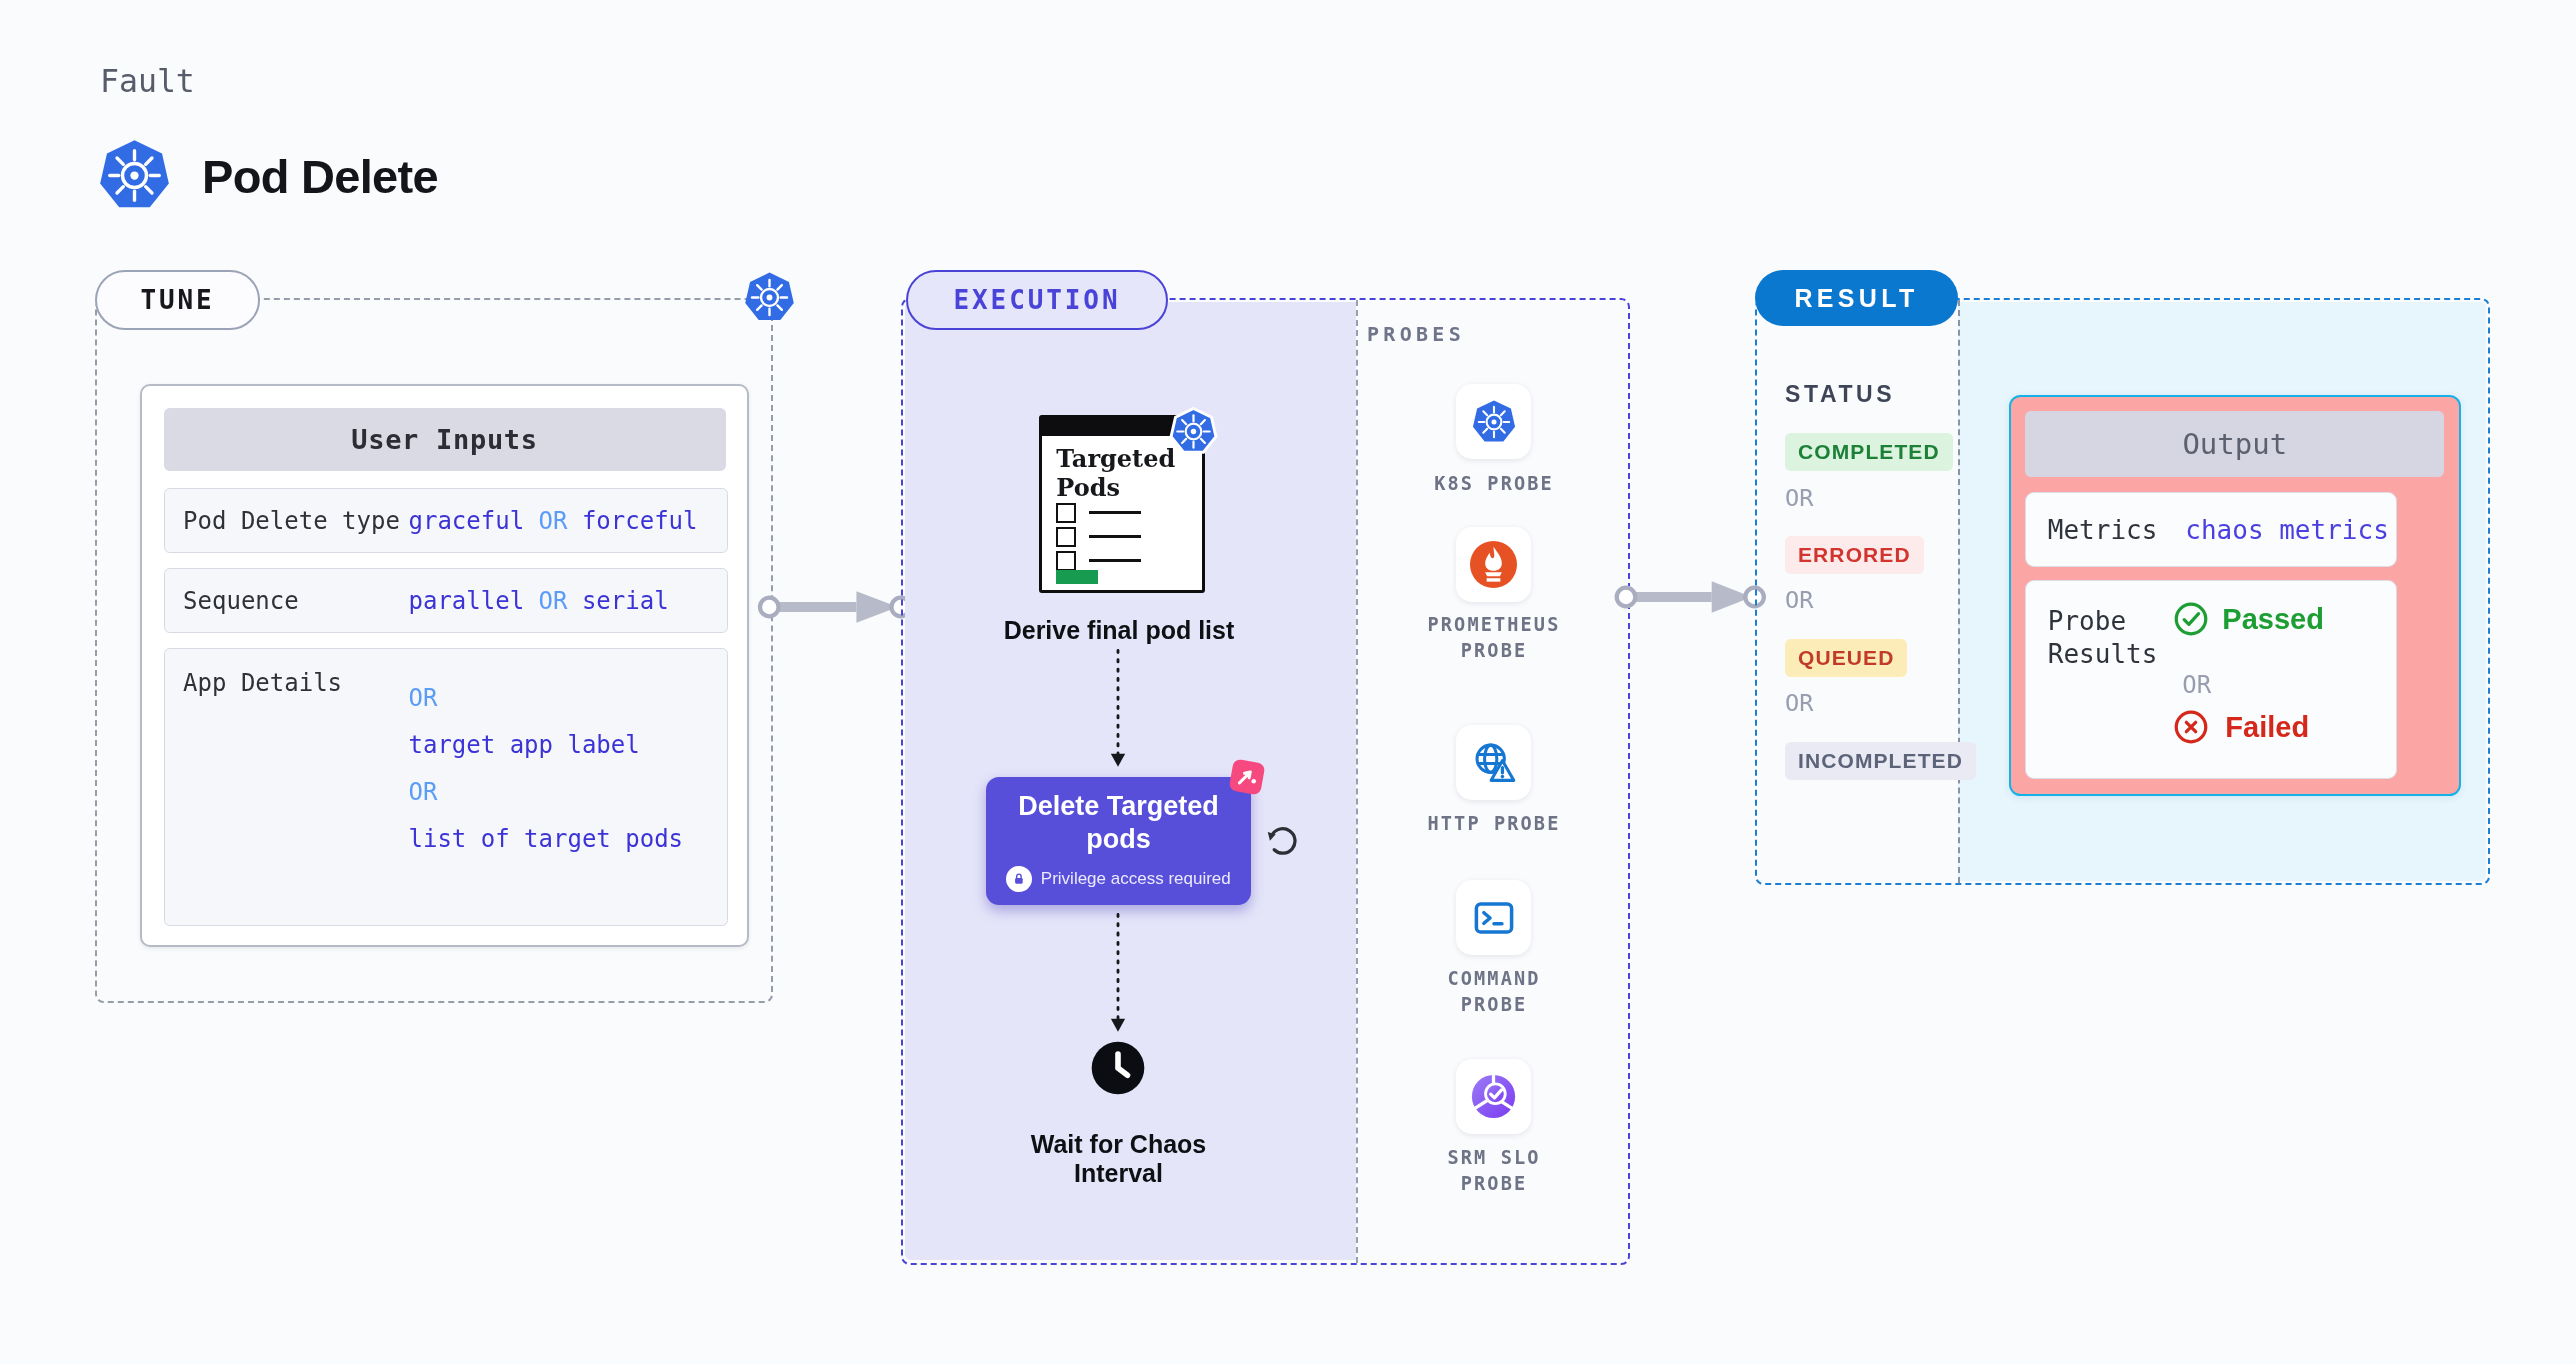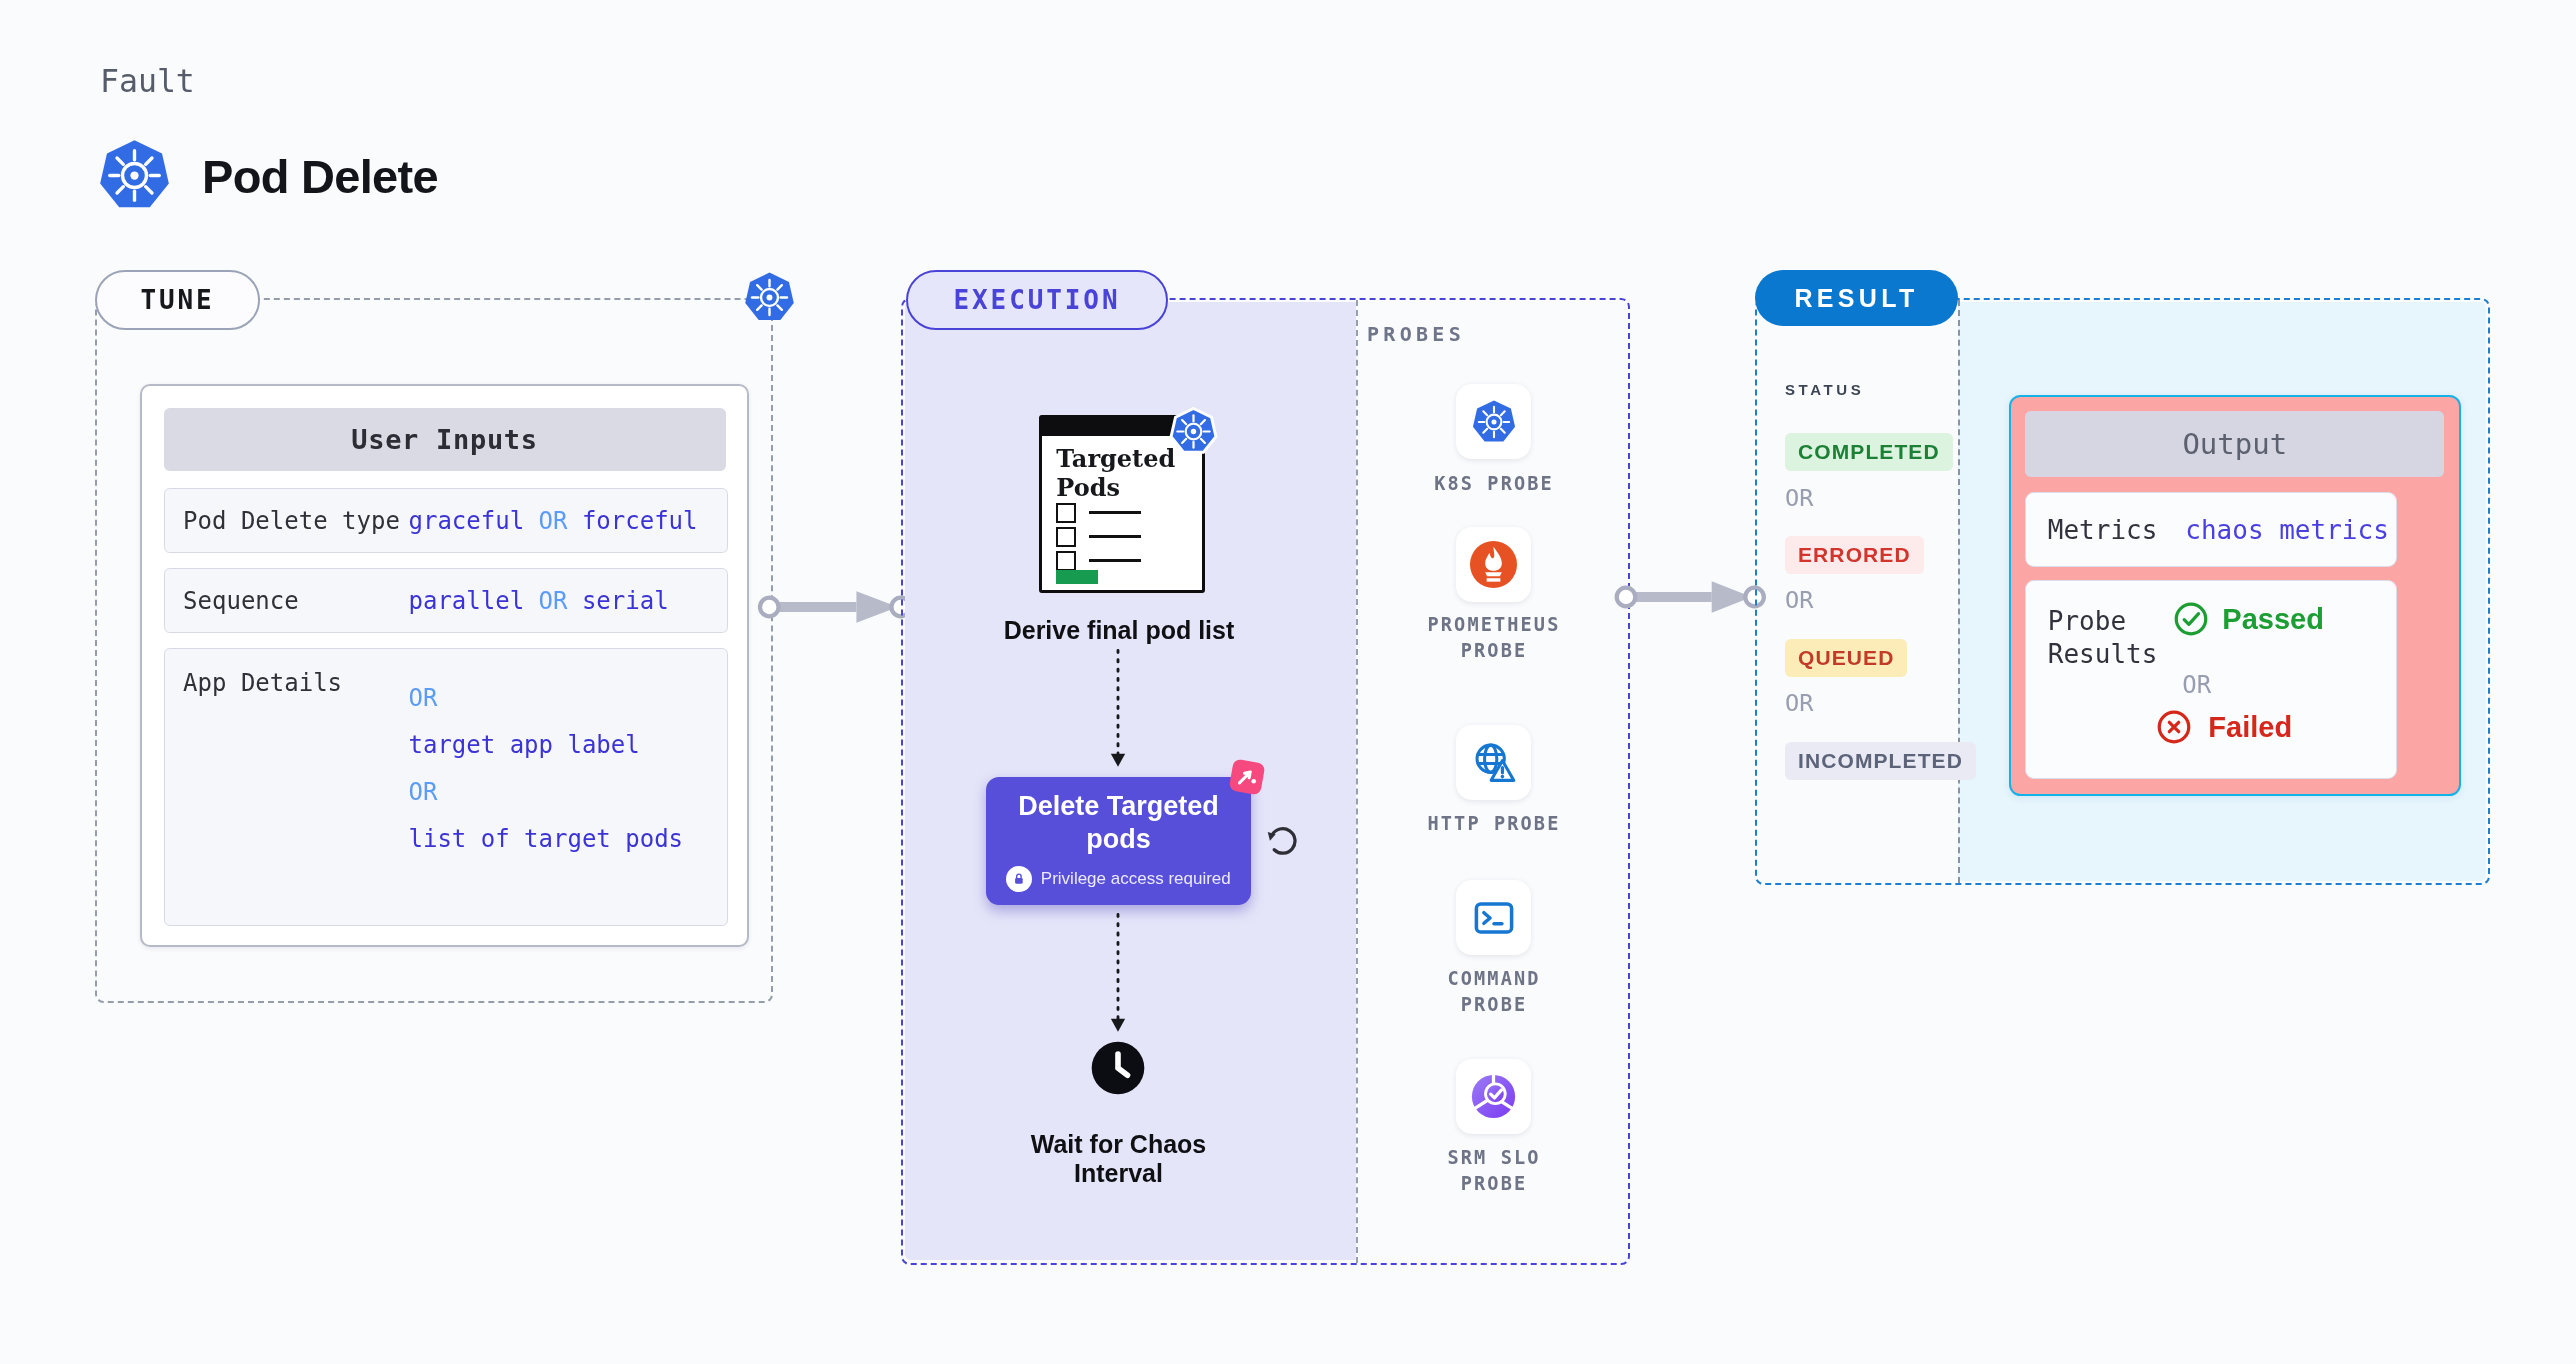--- a/index.html
+++ b/index.html
@@ -85,21 +85,21 @@
   .probe-label{left:1415px;width:158px;text-align:center;font-size:18.6px;font-weight:600;color:#6e7486;
                letter-spacing:2.1px;line-height:26px;}
 
   
   .result-box{left:1755px;top:298px;width:731px;height:583px;border:2.1px dashed #1d7fd3;}
   .result-fill{position:absolute;left:201px;top:2.1px;right:2.1px;bottom:2.1px;background:#e7f5fc;
                border-radius:0 5.7px 5.7px 0;}
   .result-sep{position:absolute;left:201px;top:0;height:100%;border-left:2.1px dashed #8b93a3;}
   .result-pill{left:1755px;top:270px;width:203px;height:56px;background:#0b78cf;font-size:25px;
                color:#ffffff;letter-spacing:4.3px;}
-  .status-title{left:1785px;top:381px;font-size:15px;font-weight:bold;color:#3d4557;letter-spacing:3.6px;}
+  .status-title{left:1785px;top:381px;font-size:23px;font-weight:bold;color:#3d4557;letter-spacing:3.6px;}
   .badge{position:absolute;left:1785px;display:inline-block;padding:7.2px 13px;border-radius:5.7px;
          font-size:21px;font-weight:bold;letter-spacing:1.1px;}
   .b-completed{top:433px;background:#dcf3df;color:#1d8037;}
   .b-errored{top:536px;background:#fdeaea;color:#d2342e;}
   .b-queued{top:639px;background:#fcecb8;color:#c13b28;}
   .b-incompleted{top:742px;background:#e9eaf3;color:#5d6479;}
   .status-or{position:absolute;left:1785px;font-size:23.6px;color:#989daf;}
   .or1{top:484px;} .or2{top:586px;} .or3{top:689px;}
 
   .output-box{left:2009px;top:395px;width:448px;height:397px;background:#fca5a5;border:2.9px solid #15b2e8;
@@ -108,21 +108,21 @@
                  border-radius:5.7px;display:flex;align-items:center;justify-content:center;
                  font-size:29px;color:#5c606f;}
   .output-row{position:absolute;left:14.3px;width:372px;background:#fbfcfe;border:1.4px solid #dbdee8;
               border-radius:9px;box-sizing:border-box;}
   .metrics-row{top:95px;height:75px;}
   .probe-row{top:183px;height:199px;}
   .orow-label{position:absolute;left:21.5px;font-size:26px;color:#30333c;line-height:33px;}
   .metrics-value{position:absolute;left:159px;top:50%;transform:translateY(-50%);font-size:26px;color:#4a3fe0;}
   .presult{position:absolute;display:flex;align-items:center;gap:13px;}
   .passed-group{left:147px;top:20px;}
-  .failed-group{left:130px;top:128px;gap:16px;}
+  .failed-group{left:147px;top:128px;gap:16px;}
   .passed-text{font-size:29px;font-weight:bold;color:#1d9e33;}
   .failed-text{font-size:29px;font-weight:bold;color:#d5281b;}
   .probe-or{position:absolute;left:156px;top:90px;font-size:24px;color:#989daf;}
 </style>
 </head>
 <body>
 
 <svg width="0" height="0" style="position:absolute">
   <defs>
     <g id="k8s-wheel">

